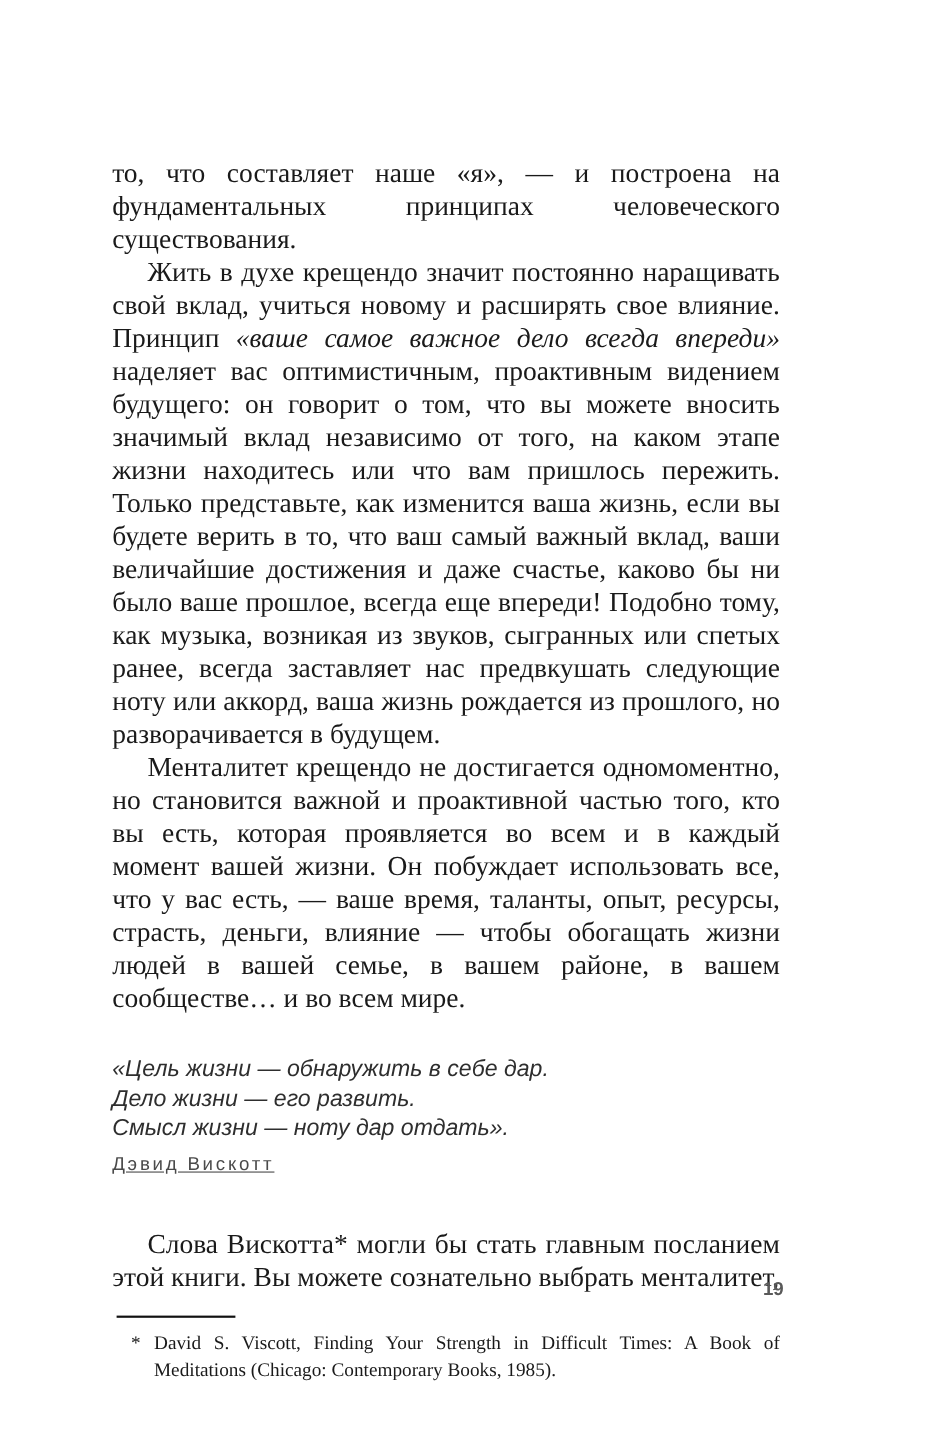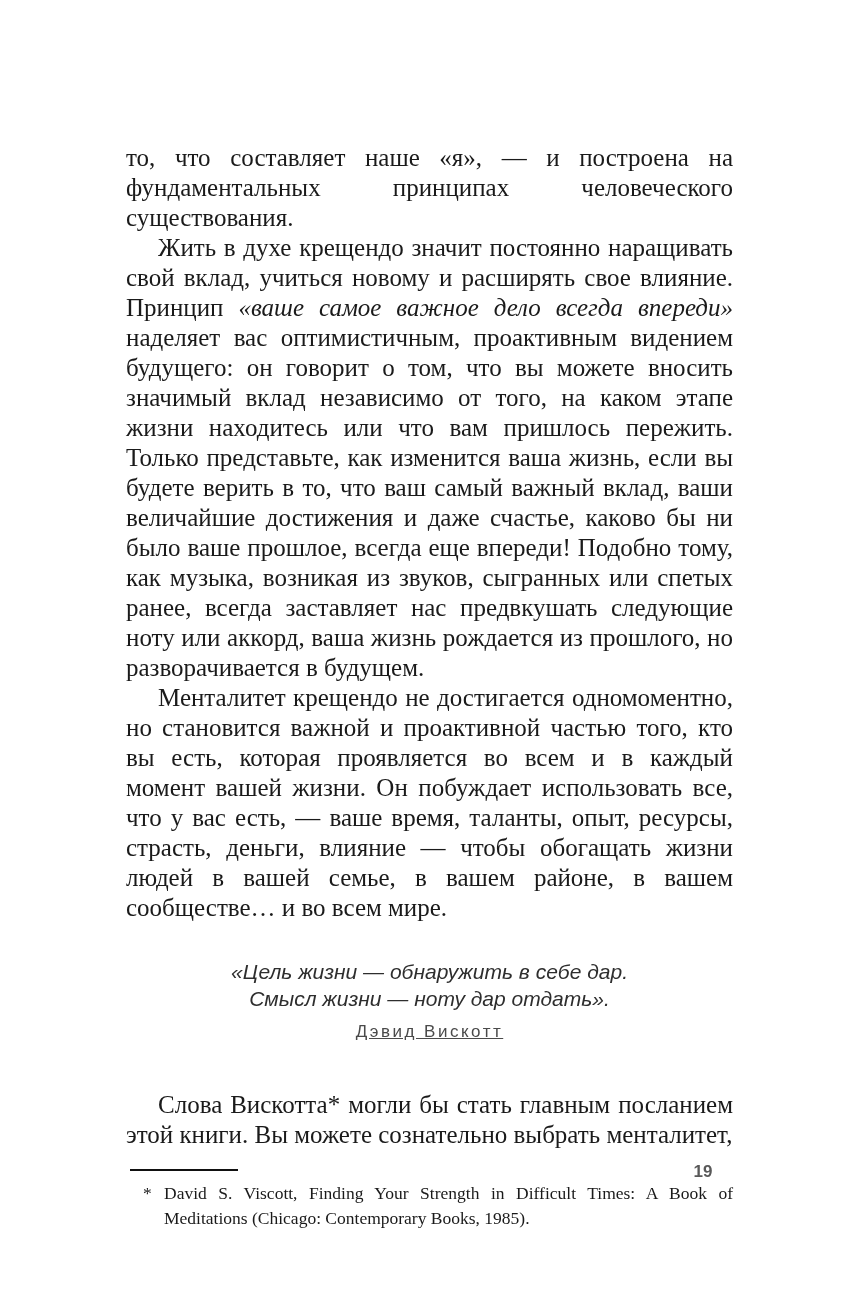--- a/index.html
+++ b/index.html
@@ -11,40 +11,39 @@
     position: relative;
     width: 862px;
     height: 1299px;
     background: #ffffff;
     overflow: hidden;
     font-family: "Liberation Serif", serif;
     color: #1a1a1a;
   }
   .content {
     position: absolute;
-    left: 126px;
+    left: 102px;
     top: 143px;
     width: 607px;
   }
   p.body-par {
     margin: 0;
     font-size: 25px;
     line-height: 30px;
     text-align: justify;
     color: #1a1a1a;
   }
   p.indent {
     text-indent: 32px;
   }
   .italic-serif {
     font-style: italic;
   }
   .quote-block {
     margin-top: 35px;
-    text-align: center;
     font-family: "Liberation Sans", sans-serif;
   }
   .quote-line {
     font-style: italic;
     font-size: 21px;
     line-height: 27px;
     color: #2e2e2e;
   }
   .quote-attribution {
     margin-top: 9px;
@@ -105,20 +104,21 @@
     <p class="body-par indent">
       <span>Жить в духе крещендо значит постоянно наращивать свой вклад, учиться новому и расширять свое влияние. Принцип </span><span class="italic-serif">«ваше самое важное дело всегда впереди»</span><span> наделяет вас оптимистичным, проактивным видением будущего: он говорит о том, что вы можете вносить значимый вклад независимо от того, на каком этапе жизни находитесь или что вам пришлось пережить. Только представьте, как изменится ваша жизнь, если вы будете верить в то, что ваш самый важный вклад, ваши величайшие достижения и даже счастье, каково бы ни было ваше прошлое, всегда еще впереди! Подобно тому, как музыка, возникая из звуков, сыгранных или спетых ранее, всегда заставляет нас предвкушать следующие ноту или аккорд, ваша жизнь рождается из прошлого, но разворачивается в будущем.</span>
     </p>
 
     <p class="body-par indent">
       <span>Менталитет крещендо не достигается одномоментно, но становится важной и проактивной частью того, кто вы есть, которая проявляется во всем и в каждый момент вашей жизни. Он побуждает использовать все, что у вас есть, — ваше время, таланты, опыт, ресурсы, страсть, деньги, влияние — чтобы обогащать жизни людей в вашей семье, в вашем районе, в вашем сообществе… и во всем мире.</span>
     </p>
 
     <div class="quote-block">
       <div class="quote-line">«Цель жизни — обнаружить в себе дар.</div>
+      <div class="quote-line">Дело жизни — его развить.</div>
       <div class="quote-line">Смысл жизни — ноту дар отдать».</div>
       <div class="quote-attribution">Дэвид Вискотт</div>
     </div>
 
     <p class="body-par indent after-quote">
       <span>Слова Вискотта</span><span>*</span><span> могли бы стать главным посланием этой книги. Вы можете сознательно выбрать менталитет,</span>
     </p>
 
     <div class="footnote-section">
       <div class="footnote-rule"></div>

